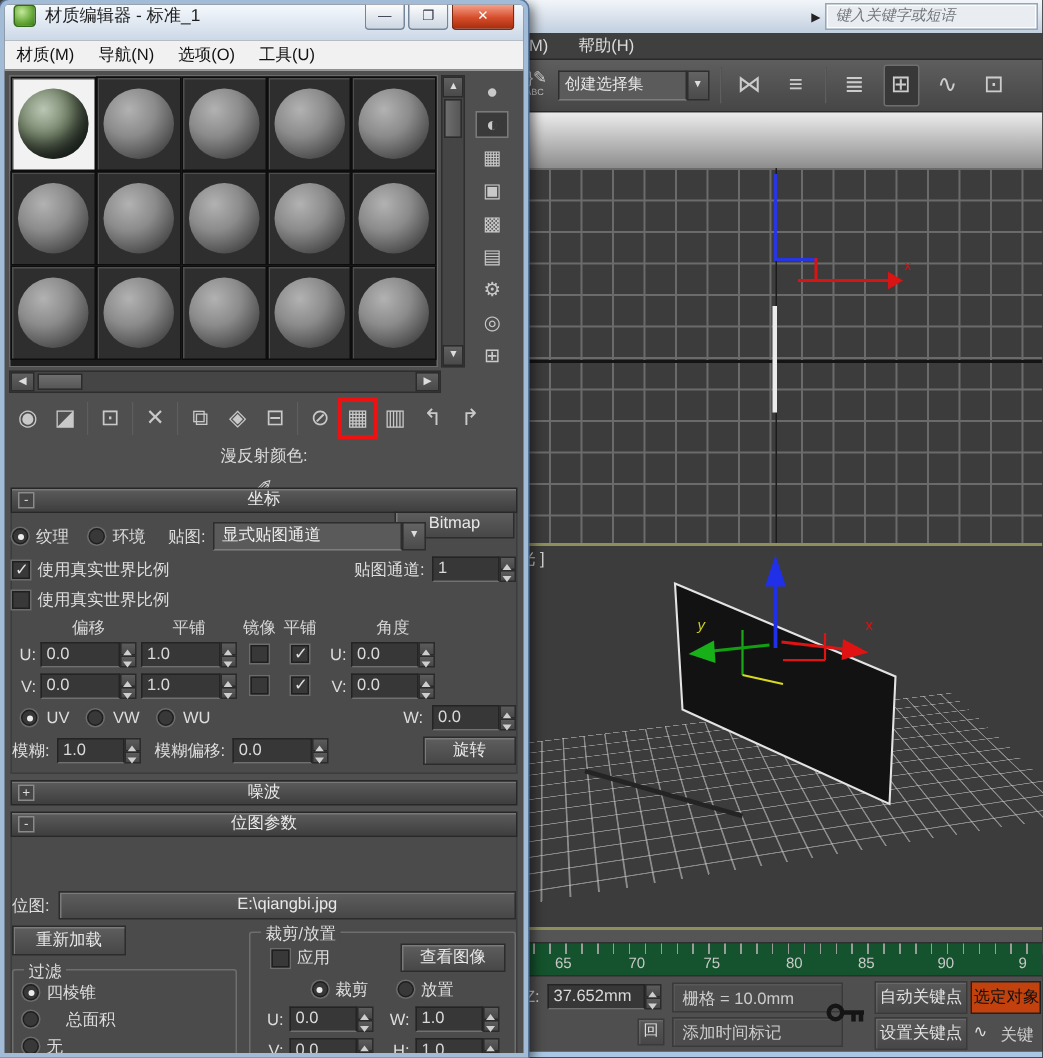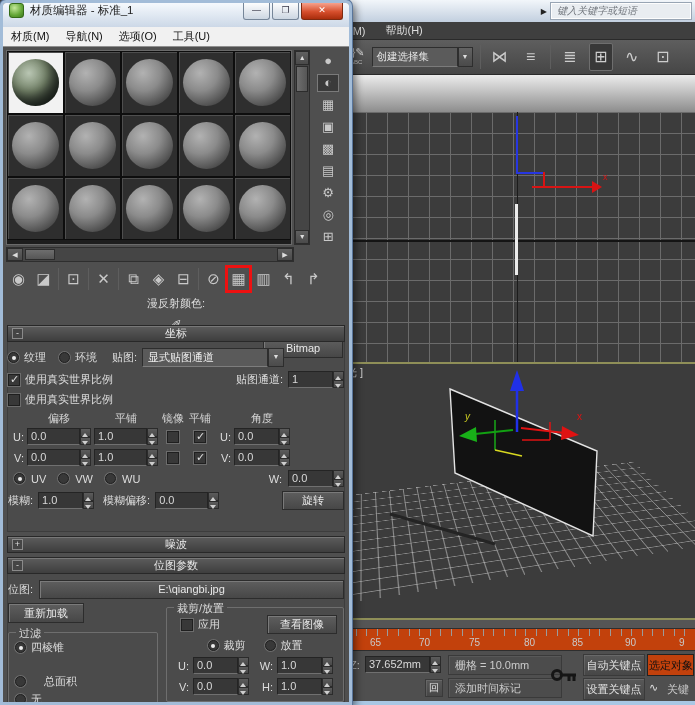--- a/index.html
+++ b/index.html
@@ -34,21 +34,21 @@
 .redh{left:187px;top:74px;width:60px;height:2px;background:#d81414;}
 .redhead{left:247px;top:69px;width:0;height:0;border-top:6px solid transparent;border-bottom:6px solid transparent;border-left:10px solid #d81414;}
 .xlab1{left:258px;top:60px;color:#d81414;font-size:9px;}
 .whiteline{left:170px;top:92px;width:3px;height:71px;background:#ececec;}
 .olive{height:2px;background:#8f8f58;}
 .vp2{position:relative;height:254px;background:#3c3c3c;overflow:hidden;}
 .vplabel{position:absolute;left:1px;top:1px;color:#cfcfcf;font-size:11px;z-index:3;}
 .pgrid{position:absolute;left:-25px;top:68px;width:370px;height:175px;background-image:linear-gradient(rgba(205,205,205,.55) 1px,transparent 1px),linear-gradient(90deg,rgba(205,205,205,.55) 1px,transparent 1px);background-size:15px 15px;transform:perspective(480px) rotateX(57deg) rotate(-14deg);}
 .vp2 svg{position:absolute;left:0;top:0;z-index:2;}
 .graystrip{height:8px;background:#555;}
-.ruler{position:relative;height:22px;background:#c2410c;border-top:1px solid #2e2e2e;text-align:center;}
+.ruler{position:relative;height:22px;background:#14532d;border-top:1px solid #2e2e2e;text-align:center;}
 .ruler::before{content:"";position:absolute;left:0;right:0;top:0;height:7px;background:repeating-linear-gradient(90deg,#9b9b9b 0 1px,transparent 1px 10.6px);}
 .ruler b{position:absolute;top:8px;font-size:10px;color:#c9c9c9;font-weight:normal;}
 .ruler b:nth-of-type(1){left:25px}.ruler b:nth-of-type(2){left:74px}
 .ruler b:nth-of-type(3){left:124px}.ruler b:nth-of-type(4){left:179px}
 .ruler b:nth-of-type(5){left:227px}.ruler b:nth-of-type(6){left:280px}
 .ruler b:nth-of-type(7){left:334px}
 .status{position:relative;height:51px;background:#4f4f4f;border-top:1px solid #2e2e2e;font-size:11px;color:#ccc;overflow:hidden;}
 .status .abs{position:absolute;}
 .scell{border:1px solid #3a3a3a;box-shadow:inset 1px 1px 0 rgba(255,255,255,.07);padding:2px 6px;color:#ccc;background:#4c4c4c;white-space:nowrap;}
 .sbtn{border:1px solid #3a3a3a;box-shadow:inset 1px 1px 0 rgba(255,255,255,.1);background:linear-gradient(#585858,#474747);color:#e2e2e2;text-align:center;white-space:nowrap;}
@@ -451,21 +451,21 @@
               <span class="lab">WU</span>
             <span class="w16 ml-auto">W:</span>
             <span class="spin w56">
                 <span class="sv">0.0</span>
                 <span class="sb">
                   <i class="up"></i>
                   <i class="dn"></i>
                 </span>
               </span>
           </div>
-          <div class="crow" style="gap:5px;margin-bottom:16px;">
+          <div class="crow" style="gap:5px;margin-bottom:0;">
             <span class="lab">模糊:</span>
             <span class="spin w56">
                 <span class="sv">1.0</span>
                 <span class="sb">
                   <i class="up"></i>
                   <i class="dn"></i>
                 </span>
               </span>
             <span class="lab" style="margin-left:4px;">模糊偏移:</span>
             <span class="spin w64">
@@ -486,30 +486,30 @@
           <span>噪波</span>
         </div>
       </div>
 
       <div class="rollout">
         <div class="rhead">
           <span class="pm">-</span>
           <span>位图参数</span>
         </div>
         <div class="rbody">
-          <div class="crow" style="gap:6px;">
+          <div class="crow" style="gap:6px;margin-top:30px;">
             <span class="lab">位图:</span>
             <span class="btn" style="flex:1;height:19px;line-height:17px;">E:\qiangbi.jpg</span>
           </div>
           <div class="bmcols">
             <div class="bmleft">
               <span class="btn" style="display:block;width:76px;height:20px;line-height:18px;">重新加载</span>
               <div class="grp">
                 <span class="glabel">过滤</span>
-                <div class="crow" style="gap:5px;margin-bottom:19px;">
+                <div class="crow" style="gap:5px;margin-bottom:3px;">
                     <span class="rad on"></span>
                     <span class="lab">四棱锥</span>
                   </div>
                 <div class="crow" style="gap:18px;margin-bottom:3px;">
                     <span class="rad"></span>
                     <span class="lab">总面积</span>
                   </div>
                 <div class="crow" style="gap:5px;margin-bottom:0;">
                     <span class="rad"></span>
                     <span class="lab">无</span>

